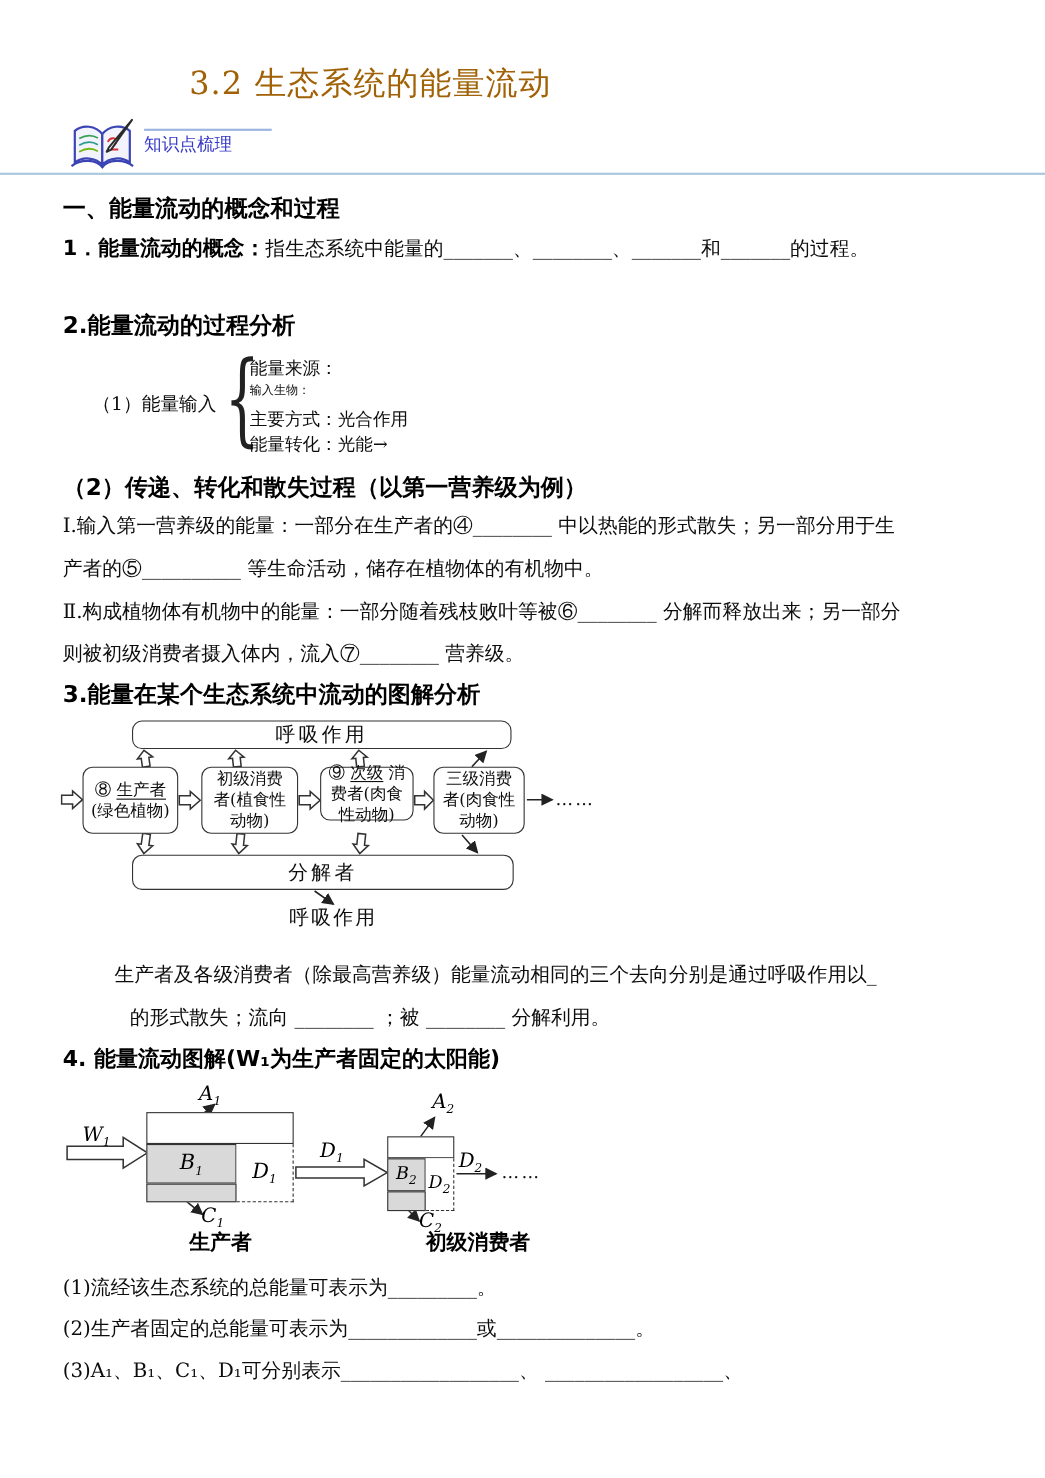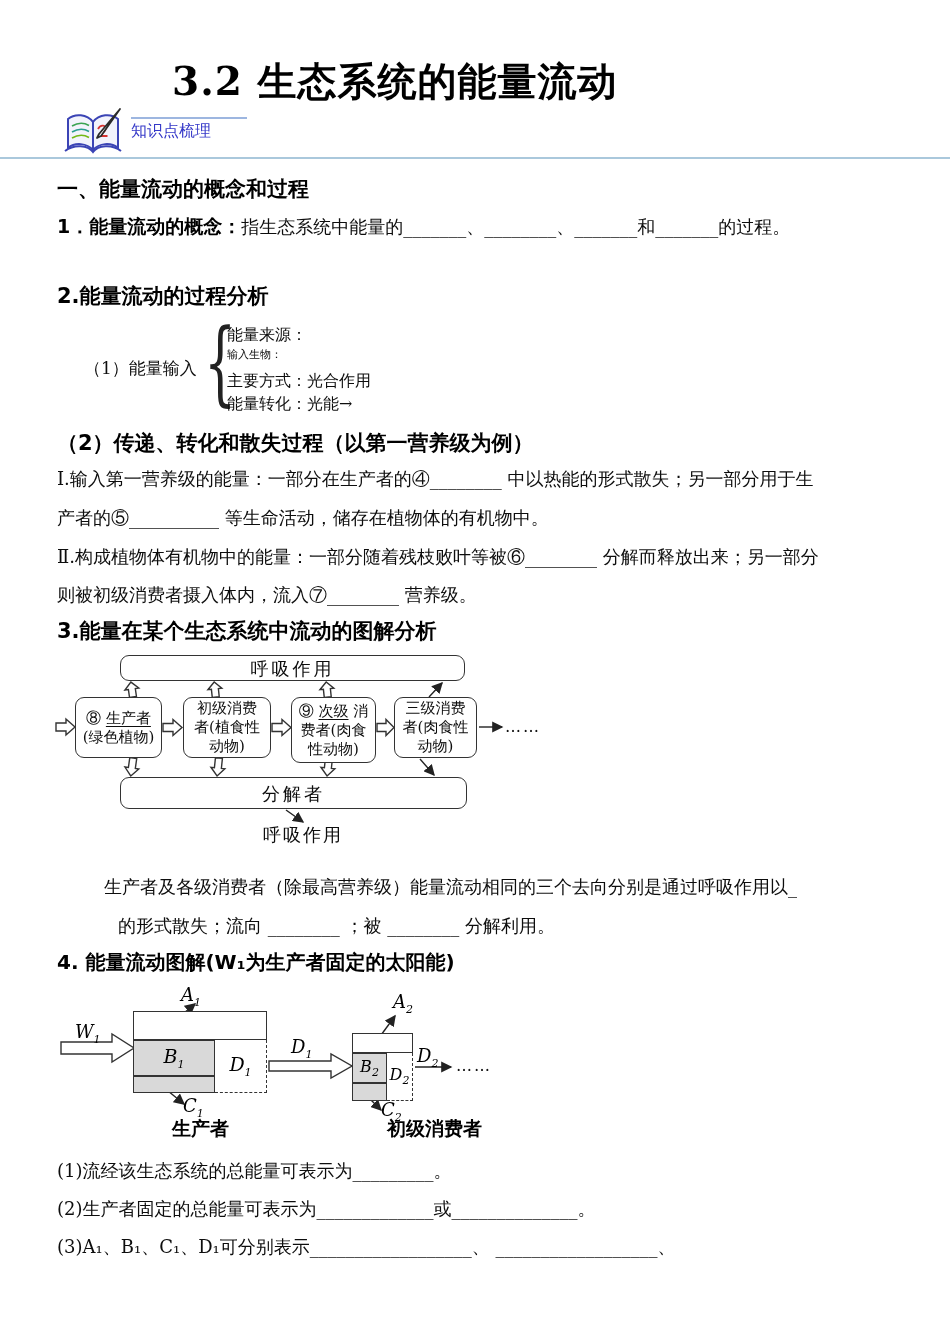--- a/index.html
+++ b/index.html
@@ -2,21 +2,21 @@
 <html><head>
 <meta charset="utf-8">
 <style>
   html,body{margin:0;padding:0;background:#ffffff;}
   body{width:950px;height:1344px;font-family:"DejaVu Serif","Liberation Serif",serif;color:#111;}
   .page{position:relative;width:950px;height:1344px;background:#fff;overflow:hidden;}
   .abs{position:absolute;}
   .t{position:absolute;white-space:nowrap;font-size:18px;line-height:1.25;color:#0d0d0d;
      font-family:"DejaVu Serif","Liberation Serif",serif;}
   .hd{font-family:"DejaVu Sans","Liberation Sans",sans-serif;font-weight:700;font-size:21px;color:#000;}
-  .title{font-size:39px;font-weight:700;letter-spacing:1px;color:#000000;}
+  .title{font-size:29px;font-weight:400;letter-spacing:1px;color:#a16207;}
   .blue{color:#3538c8;}
   .rule{position:absolute;background:#aac8dc;}
   .brace{position:absolute;font-size:92px;line-height:90px;font-weight:300;color:#222;
          transform:scaleX(.55);transform-origin:left top;font-family:"DejaVu Serif",serif;}
   
   .diag{position:absolute;}
   .dbox{position:absolute;border:1.6px solid #333;border-radius:9px;background:#fff;box-sizing:border-box;
         display:flex;flex-direction:column;align-items:center;justify-content:center;
         font-size:15px;line-height:19px;text-align:center;color:#0d0d0d;}
   .dbox.wide{flex-direction:row;font-size:18px;letter-spacing:3px;}
@@ -115,21 +115,21 @@
 
     <div class="dbox" style="left:20px;top:47px;width:87px;height:61px;">
       <div><span>⑧</span> <span class="ul">生产者</span></div>
       <div>(绿色植物)</div>
     </div>
 
     <div class="dbox pre" style="left:128px;top:47px;width:88px;height:61px;">初级消费
 者(植食性
 动物)</div>
 
-    <div class="dbox" style="left:236px;top:47px;width:85px;height:66px;">
+    <div class="dbox" style="left:236px;top:47px;width:85px;height:49px;">
       <div><span>⑨</span> <span class="ul">次级</span><span> 消</span></div>
       <div>费者(肉食</div>
       <div>性动物)</div>
     </div>
 
     <div class="dbox pre" style="left:339px;top:47px;width:83px;height:61px;">三级消费
 者(肉食性
 动物)</div>
 
     <div class="dbox wide" style="left:65px;top:127px;width:347px;height:32px;">

